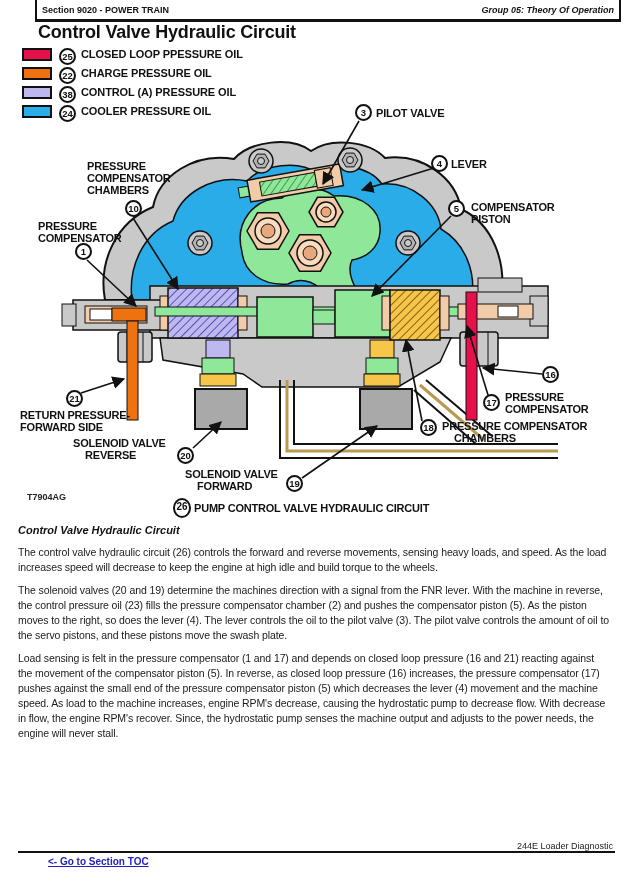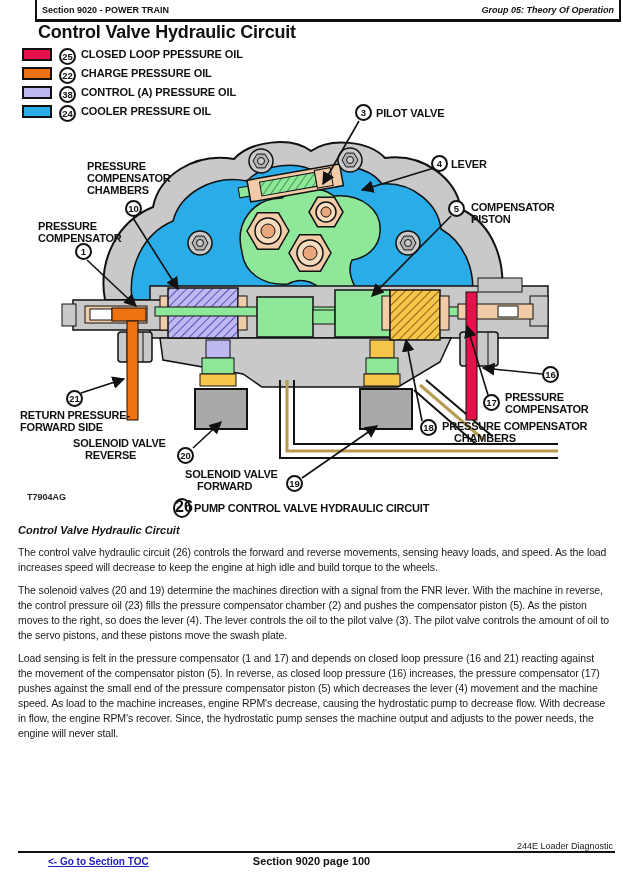--- a/index.html
+++ b/index.html
@@ -27,21 +27,21 @@
 
   
   .diagram{position:absolute;left:10px;top:100px;width:603px;height:422px;}
   .diagram svg{position:absolute;left:0;top:0;}
   .dlabel{position:absolute;font-size:11px;font-weight:bold;line-height:12px;white-space:nowrap;
           letter-spacing:-0.2px;z-index:4;}
   .dlabel span{display:block;}
   .indent2{margin-left:12px;}
   .figid{position:absolute;left:17px;top:392px;font-size:9px;font-weight:bold;color:#222;}
   .caption{position:absolute;left:163px;top:398px;display:flex;align-items:center;z-index:4;}
-  .caption .cnum{width:18px;height:20px;line-height:14px;font-size:16px;}
+  .caption .cnum{width:18px;height:20px;line-height:14px;font-size:10px;}
   .caption .ctext{font-size:11px;font-weight:bold;margin-left:3px;letter-spacing:-0.2px;}
 
   
   .bodytext{position:absolute;left:18px;top:524px;width:592px;}
   .bheading{font-size:11px;font-weight:bold;font-style:italic;margin:0 0 9px 0;}
   .bodytext p{font-size:10.5px;line-height:15px;margin:0 0 8px 0;letter-spacing:-0.1px;color:#1a1a1a;}
 
   
   .footer-rule{position:absolute;left:18px;right:8px;top:851px;border-top:2px solid #111;}
   .f-link{position:absolute;left:48px;top:856px;font-size:10px;font-weight:bold;color:#2222bb;
@@ -281,16 +281,15 @@
 
   <div class="bodytext">
     <div class="bheading">Control Valve Hydraulic Circuit</div>
     <p>The control valve hydraulic circuit (26) controls the forward and reverse movements, sensing heavy loads, and speed. As the load increases speed will decrease to keep the engine at high idle and build torque to the wheels.</p>
     <p>The solenoid valves (20 and 19) determine the machines direction with a signal from the FNR lever. With the machine in reverse, the control pressure oil (23) fills the pressure compensator chamber (2) and pushes the compensator piston (5). As the piston moves to the right, so does the lever (4). The lever controls the oil to the pilot valve (3). The pilot valve controls the amount of oil to the servo pistons, and these pistons move the swash plate.</p>
     <p>Load sensing is felt in the pressure compensator (1 and 17) and depends on closed loop pressure (16 and 21) reacting against the movement of the compensator piston (5). In reverse, as closed loop pressure (16) increases, the pressure compensator (17) pushes against the small end of the pressure compensator piston (5) which decreases the lever (4) movement and the machine speed. As load to the machine increases, engine RPM's decrease, causing the hydrostatic pump to decrease flow. With decrease in flow, the engine RPM's recover. Since, the hydrostatic pump senses the machine output and adjusts to the power needs, the engine will never stall.</p>
   </div>
 
   <div class="footer-rule"></div>
   <a class="f-link">&lt;- Go to Section TOC</a>
-  <div class="f-center">Section 9020 page 100</div>
   <div class="f-right">244E Loader Diagnostic</div>
 
 </div>
 
 </body></html>

